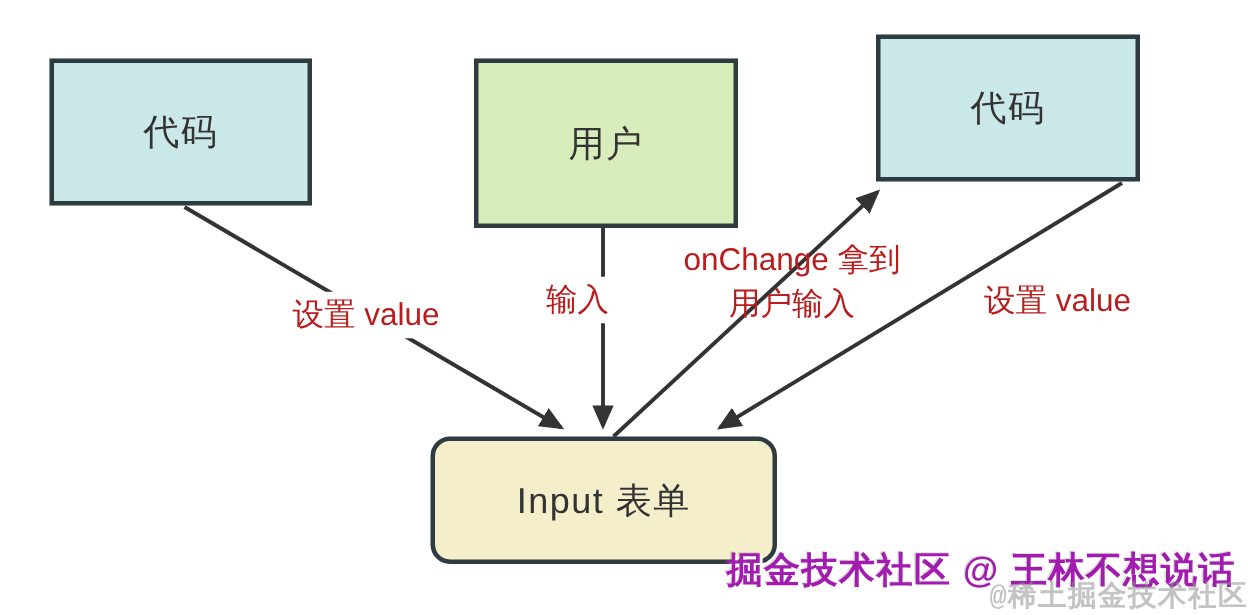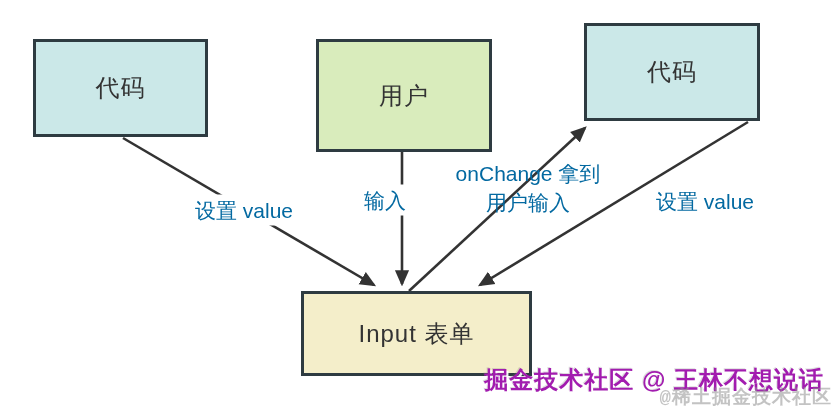--- a/index.html
+++ b/index.html
@@ -30,26 +30,26 @@
     font-size: 24px;
     color: #333333;
     letter-spacing: 1px;
   }
   .box-cyan   { background: #cbe8e8; }
   .box-green  { background: #d9ecbc; }
   .box-yellow { background: #f4eeca; }
   .box-code-left  { left: 33px;  top: 39px;  width: 175px; height: 98px; }
   .box-user       { left: 316px; top: 39px;  width: 176px; height: 113px; }
   .box-code-right { left: 584px; top: 23px;  width: 176px; height: 98px; }
-  .box-input      { left: 301px; top: 291px; width: 231px; height: 85px; }
+  .box-input      { left: 287px; top: 291px; width: 231px; height: 85px; border-radius: 13px; }
   .arrow-label {
     position: absolute;
     transform: translate(-50%, -50%);
     font-size: 21px;
-    color: #0369a1;
+    color: #b91c1c;
     white-space: nowrap;
     text-align: center;
     line-height: 29px;
   }
   .masked {
     background: #ffffff;
     padding: 1px 5px;
   }
   .lbl-set-value-left  { left: 244px; top: 210px; }
   .lbl-input           { left: 385px; top: 200px; }

